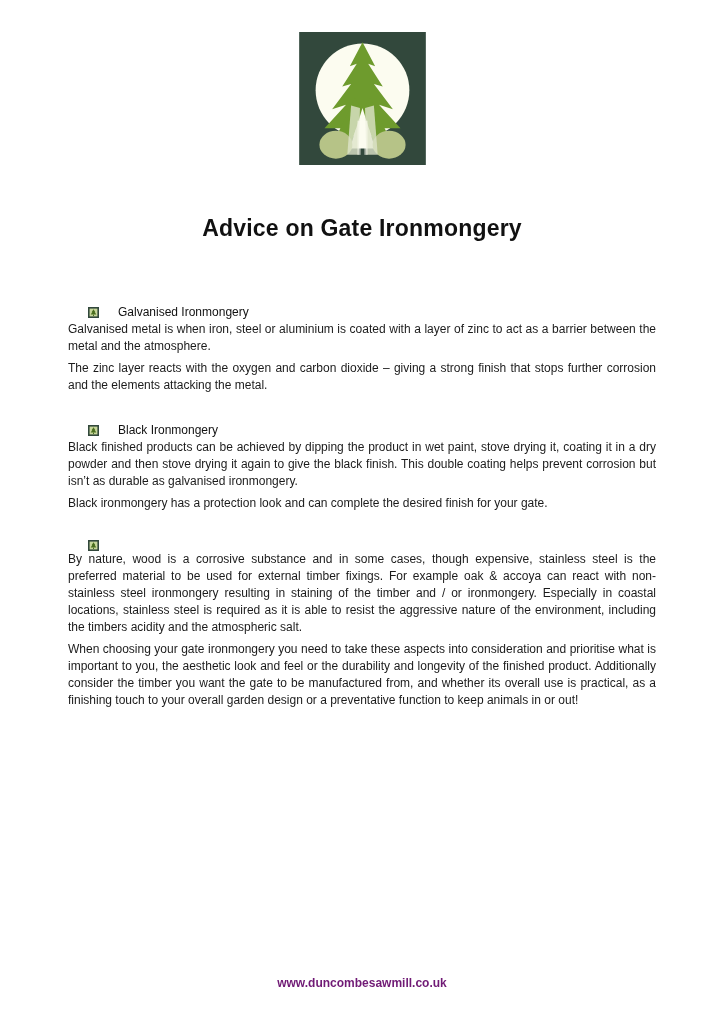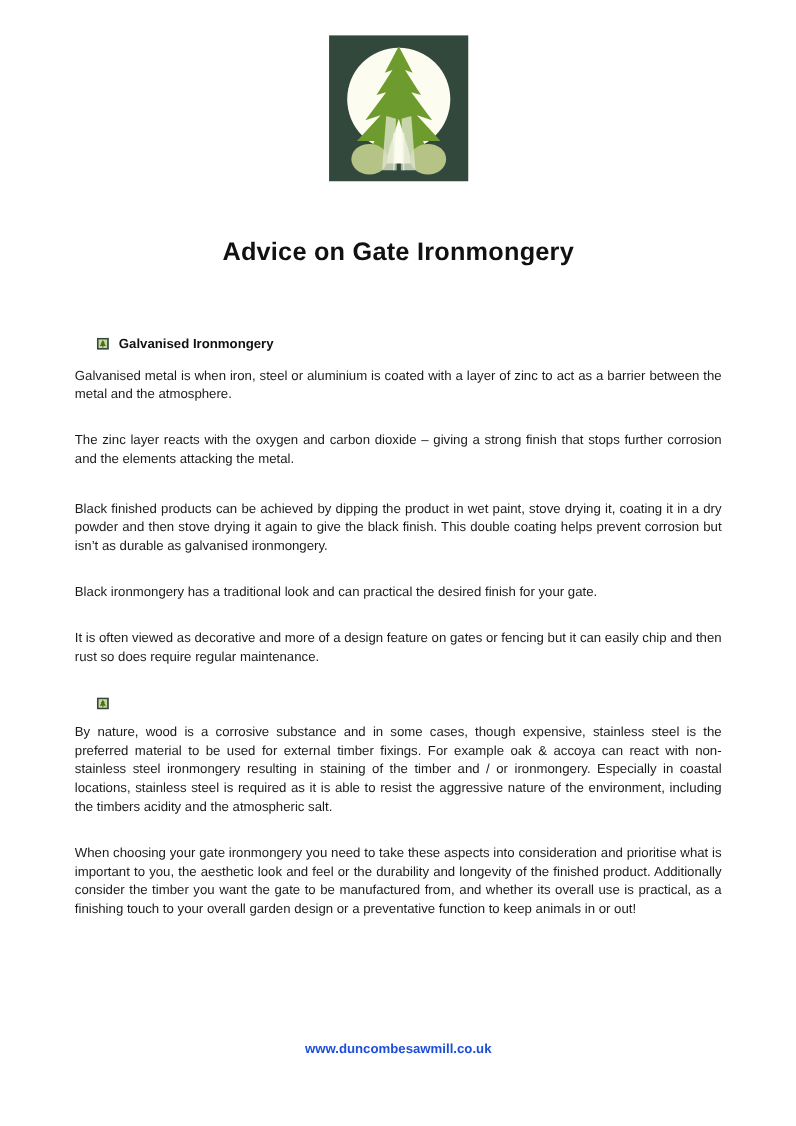--- a/index.html
+++ b/index.html
@@ -37,41 +37,41 @@
     line-height: 17px;
   }
   .content p {
     text-align: justify;
   }
   .intro { margin-bottom: 0; }
   .section { margin-top: 28px; }
   .section-heading {
     display: flex;
     align-items: center;
-    gap: 9px;
+    gap: 19px;
     padding-left: 20px;
-    font-weight: bold;
+    font-weight: normal;
     font-size: 12px;
     line-height: 17px;
     color: #111111;
   }
   .bullet-icon {
     width: 11px;
     height: 11px;
     flex: 0 0 auto;
     display: inline-block;
   }
-  .section p { margin-top: 12px; }
-  .section p + p { margin-top: 25px; }
+  .section p { margin-top: 0; }
+  .section p + p { margin-top: 5px; }
   .footer {
     margin-top: auto;
-    padding-bottom: 64px;
+    padding-bottom: 34px;
     font-size: 12px;
     font-weight: bold;
-    color: #1d4ed8;
+    color: #701a75;
     text-align: center;
   }
 </style>
 </head>
 <body>
 
 <div class="page">
 
   <svg class="logo" viewBox="0 0 100 105" aria-hidden="true">
     <rect x="0" y="0" width="100" height="105" fill="#32483c"></rect>
@@ -105,23 +105,31 @@
           <polygon fill="#4a6e1e" points="5.5,2.2 7.4,5.2 6.7,5 8.3,7.6 2.7,7.6 4.3,5 3.6,5.2"></polygon>
           <rect x="5" y="7.6" width="1" height="1.4" fill="#4a6e1e"></rect>
         </svg>
         <span>Galvanised Ironmongery</span>
       </div>
       <p>Galvanised metal is when iron, steel or aluminium is coated with a layer of zinc to act as a barrier between the metal and the atmosphere.</p>
       <p>The zinc layer reacts with the oxygen and carbon dioxide – giving a strong finish that stops further corrosion and the elements attacking the metal.</p>
     </div>
 
     <div class="section">
+      <div class="section-heading">
+        <svg class="bullet-icon" viewBox="0 0 11 11" aria-hidden="true">
+          <rect x="0" y="0" width="11" height="11" fill="#32483c"></rect>
+          <rect x="1.6" y="1.6" width="7.8" height="7.8" fill="#c8d79b"></rect>
+          <polygon fill="#4a6e1e" points="5.5,2.2 7.4,5.2 6.7,5 8.3,7.6 2.7,7.6 4.3,5 3.6,5.2"></polygon>
+          <rect x="5" y="7.6" width="1" height="1.4" fill="#4a6e1e"></rect>
+        </svg>
+        <span>Black Ironmongery</span>
+      </div>
       <p>Black finished products can be achieved by dipping the product in wet paint, stove drying it, coating it in a dry powder and then stove drying it again to give the black finish.  This double coating helps prevent corrosion but isn’t as durable as galvanised ironmongery.</p>
-      <p>Black ironmongery has a traditional look and can practical the desired finish for your gate.</p>
-      <p>It is often viewed as decorative and more of a design feature on gates or fencing but it can easily chip and then rust so does require regular maintenance.</p>
+      <p>Black ironmongery has a protection look and can complete the desired finish for your gate.</p>
     </div>
 
     <div class="section">
       <div class="section-heading">
         <svg class="bullet-icon" viewBox="0 0 11 11" aria-hidden="true">
           <rect x="0" y="0" width="11" height="11" fill="#32483c"></rect>
           <rect x="1.6" y="1.6" width="7.8" height="7.8" fill="#c8d79b"></rect>
           <polygon fill="#4a6e1e" points="5.5,2.2 7.4,5.2 6.7,5 8.3,7.6 2.7,7.6 4.3,5 3.6,5.2"></polygon>
           <rect x="5" y="7.6" width="1" height="1.4" fill="#4a6e1e"></rect>
         </svg>

